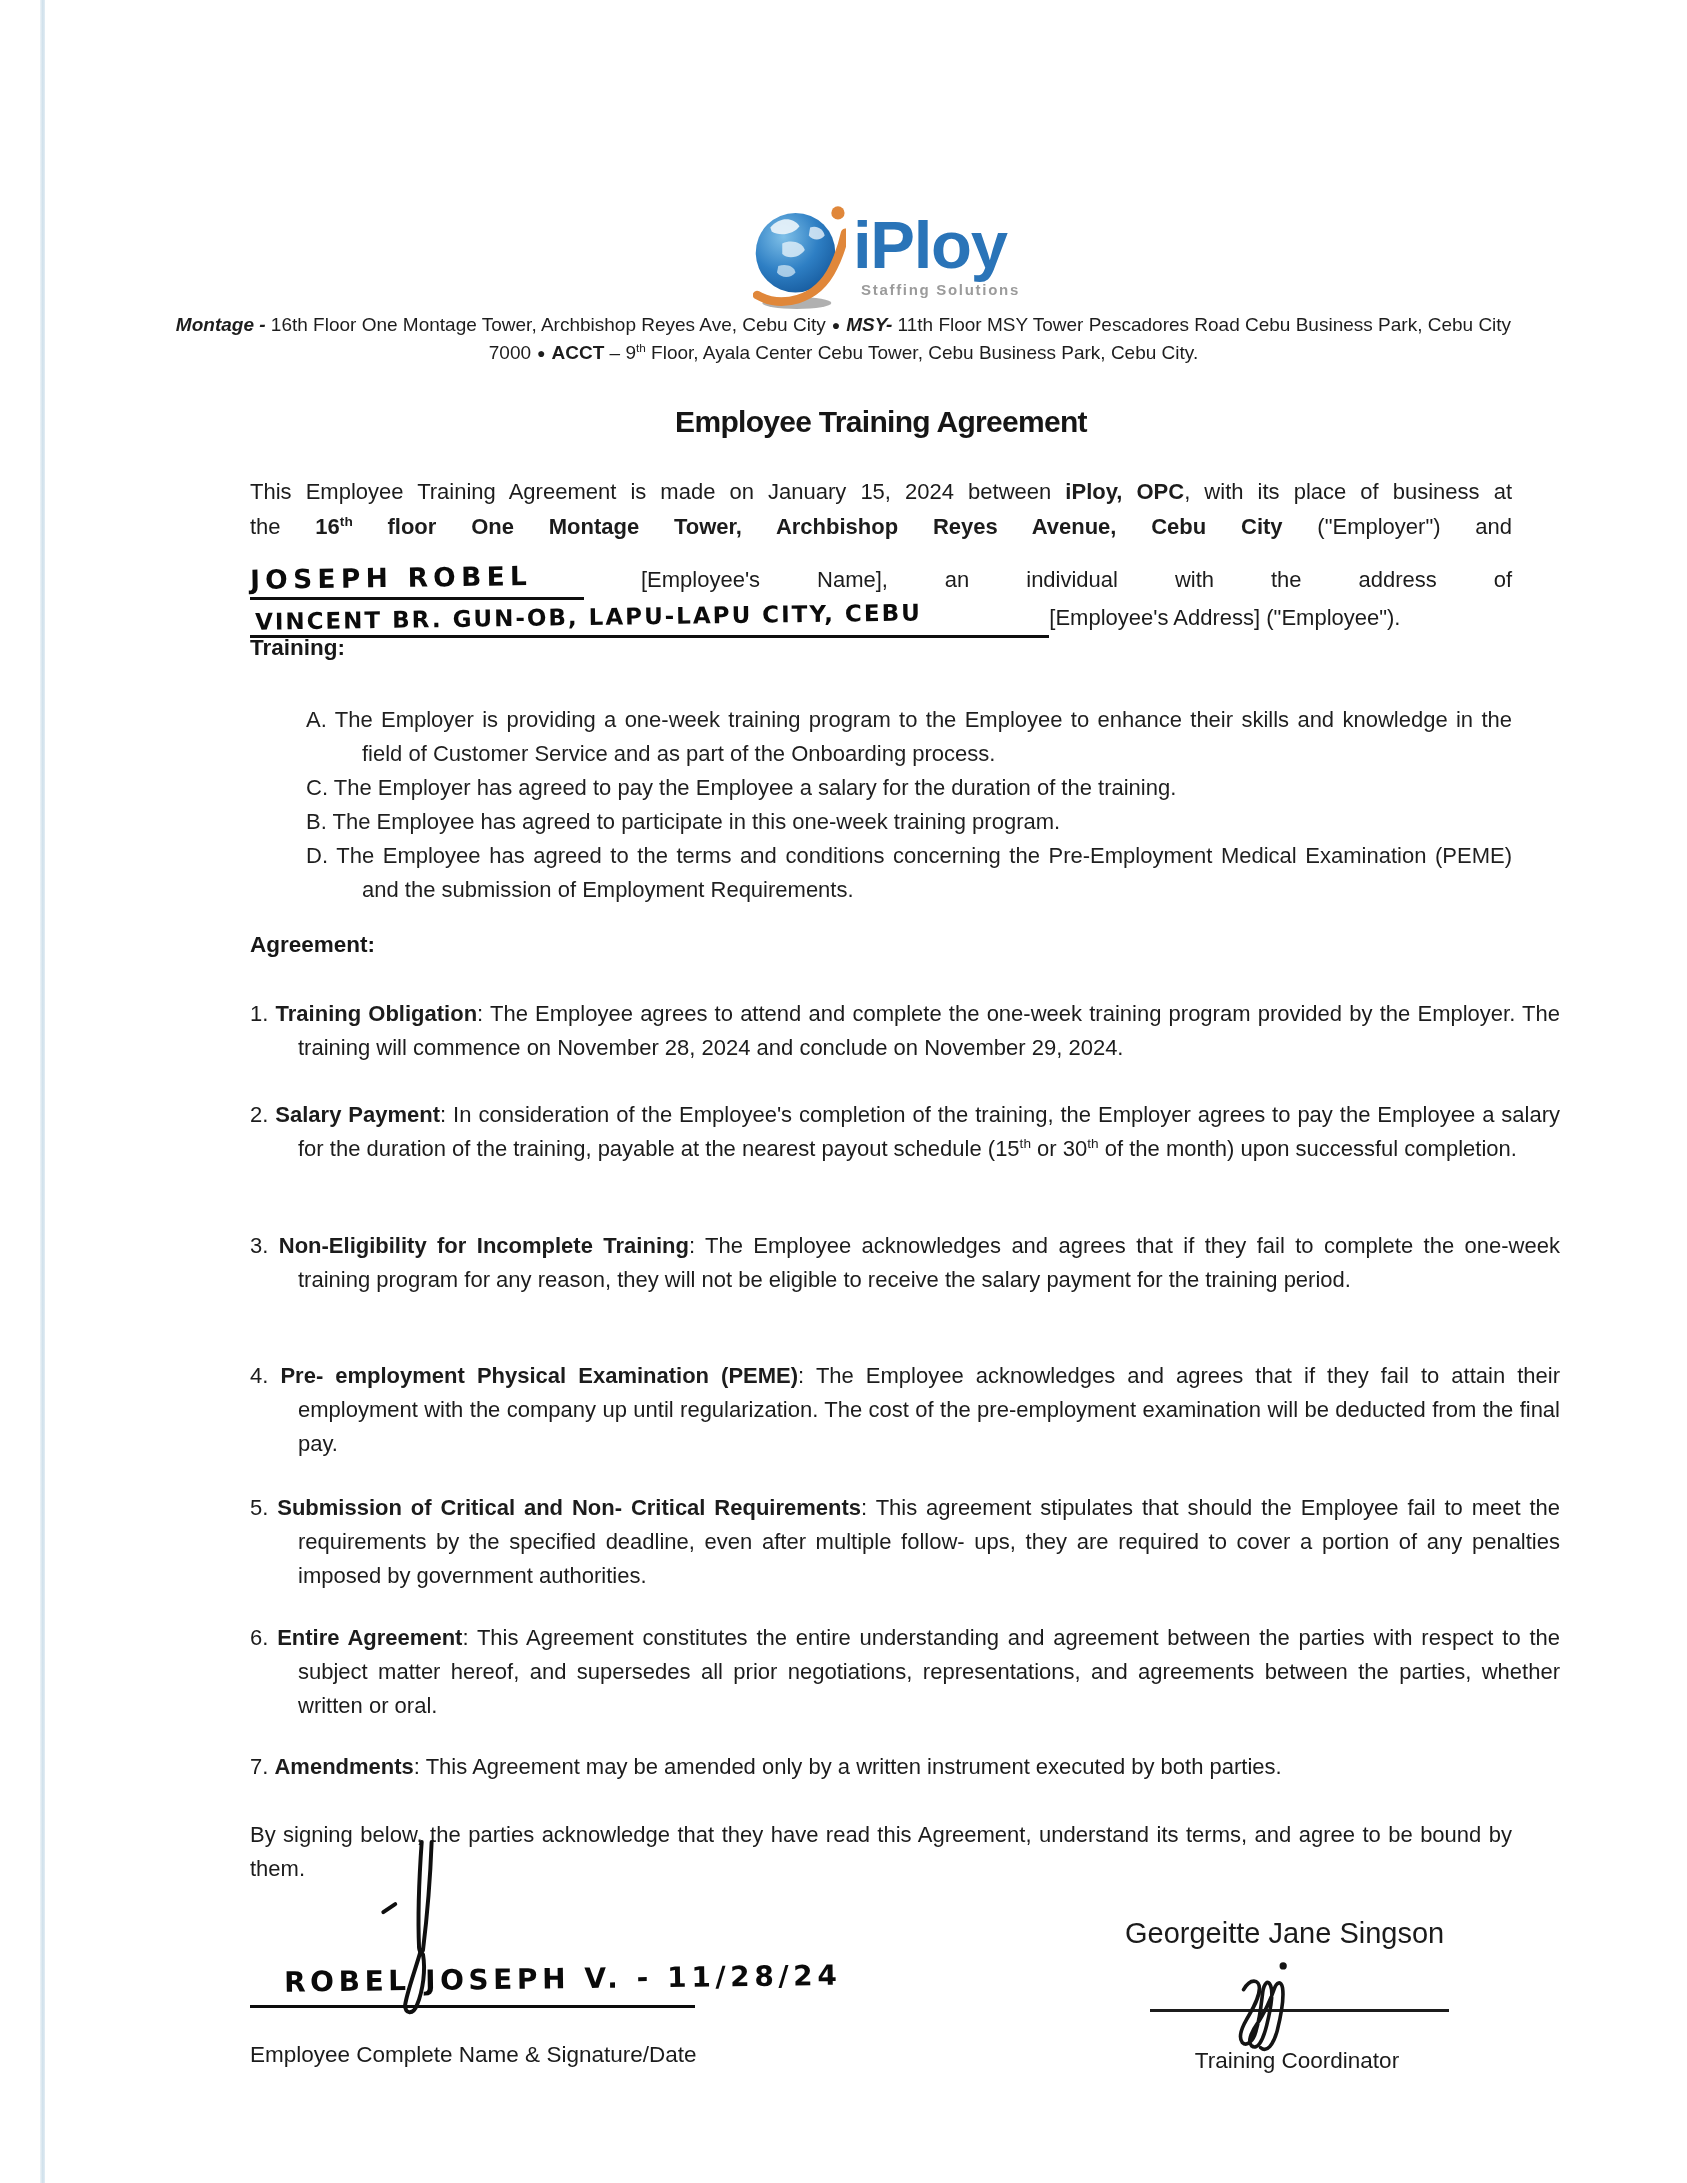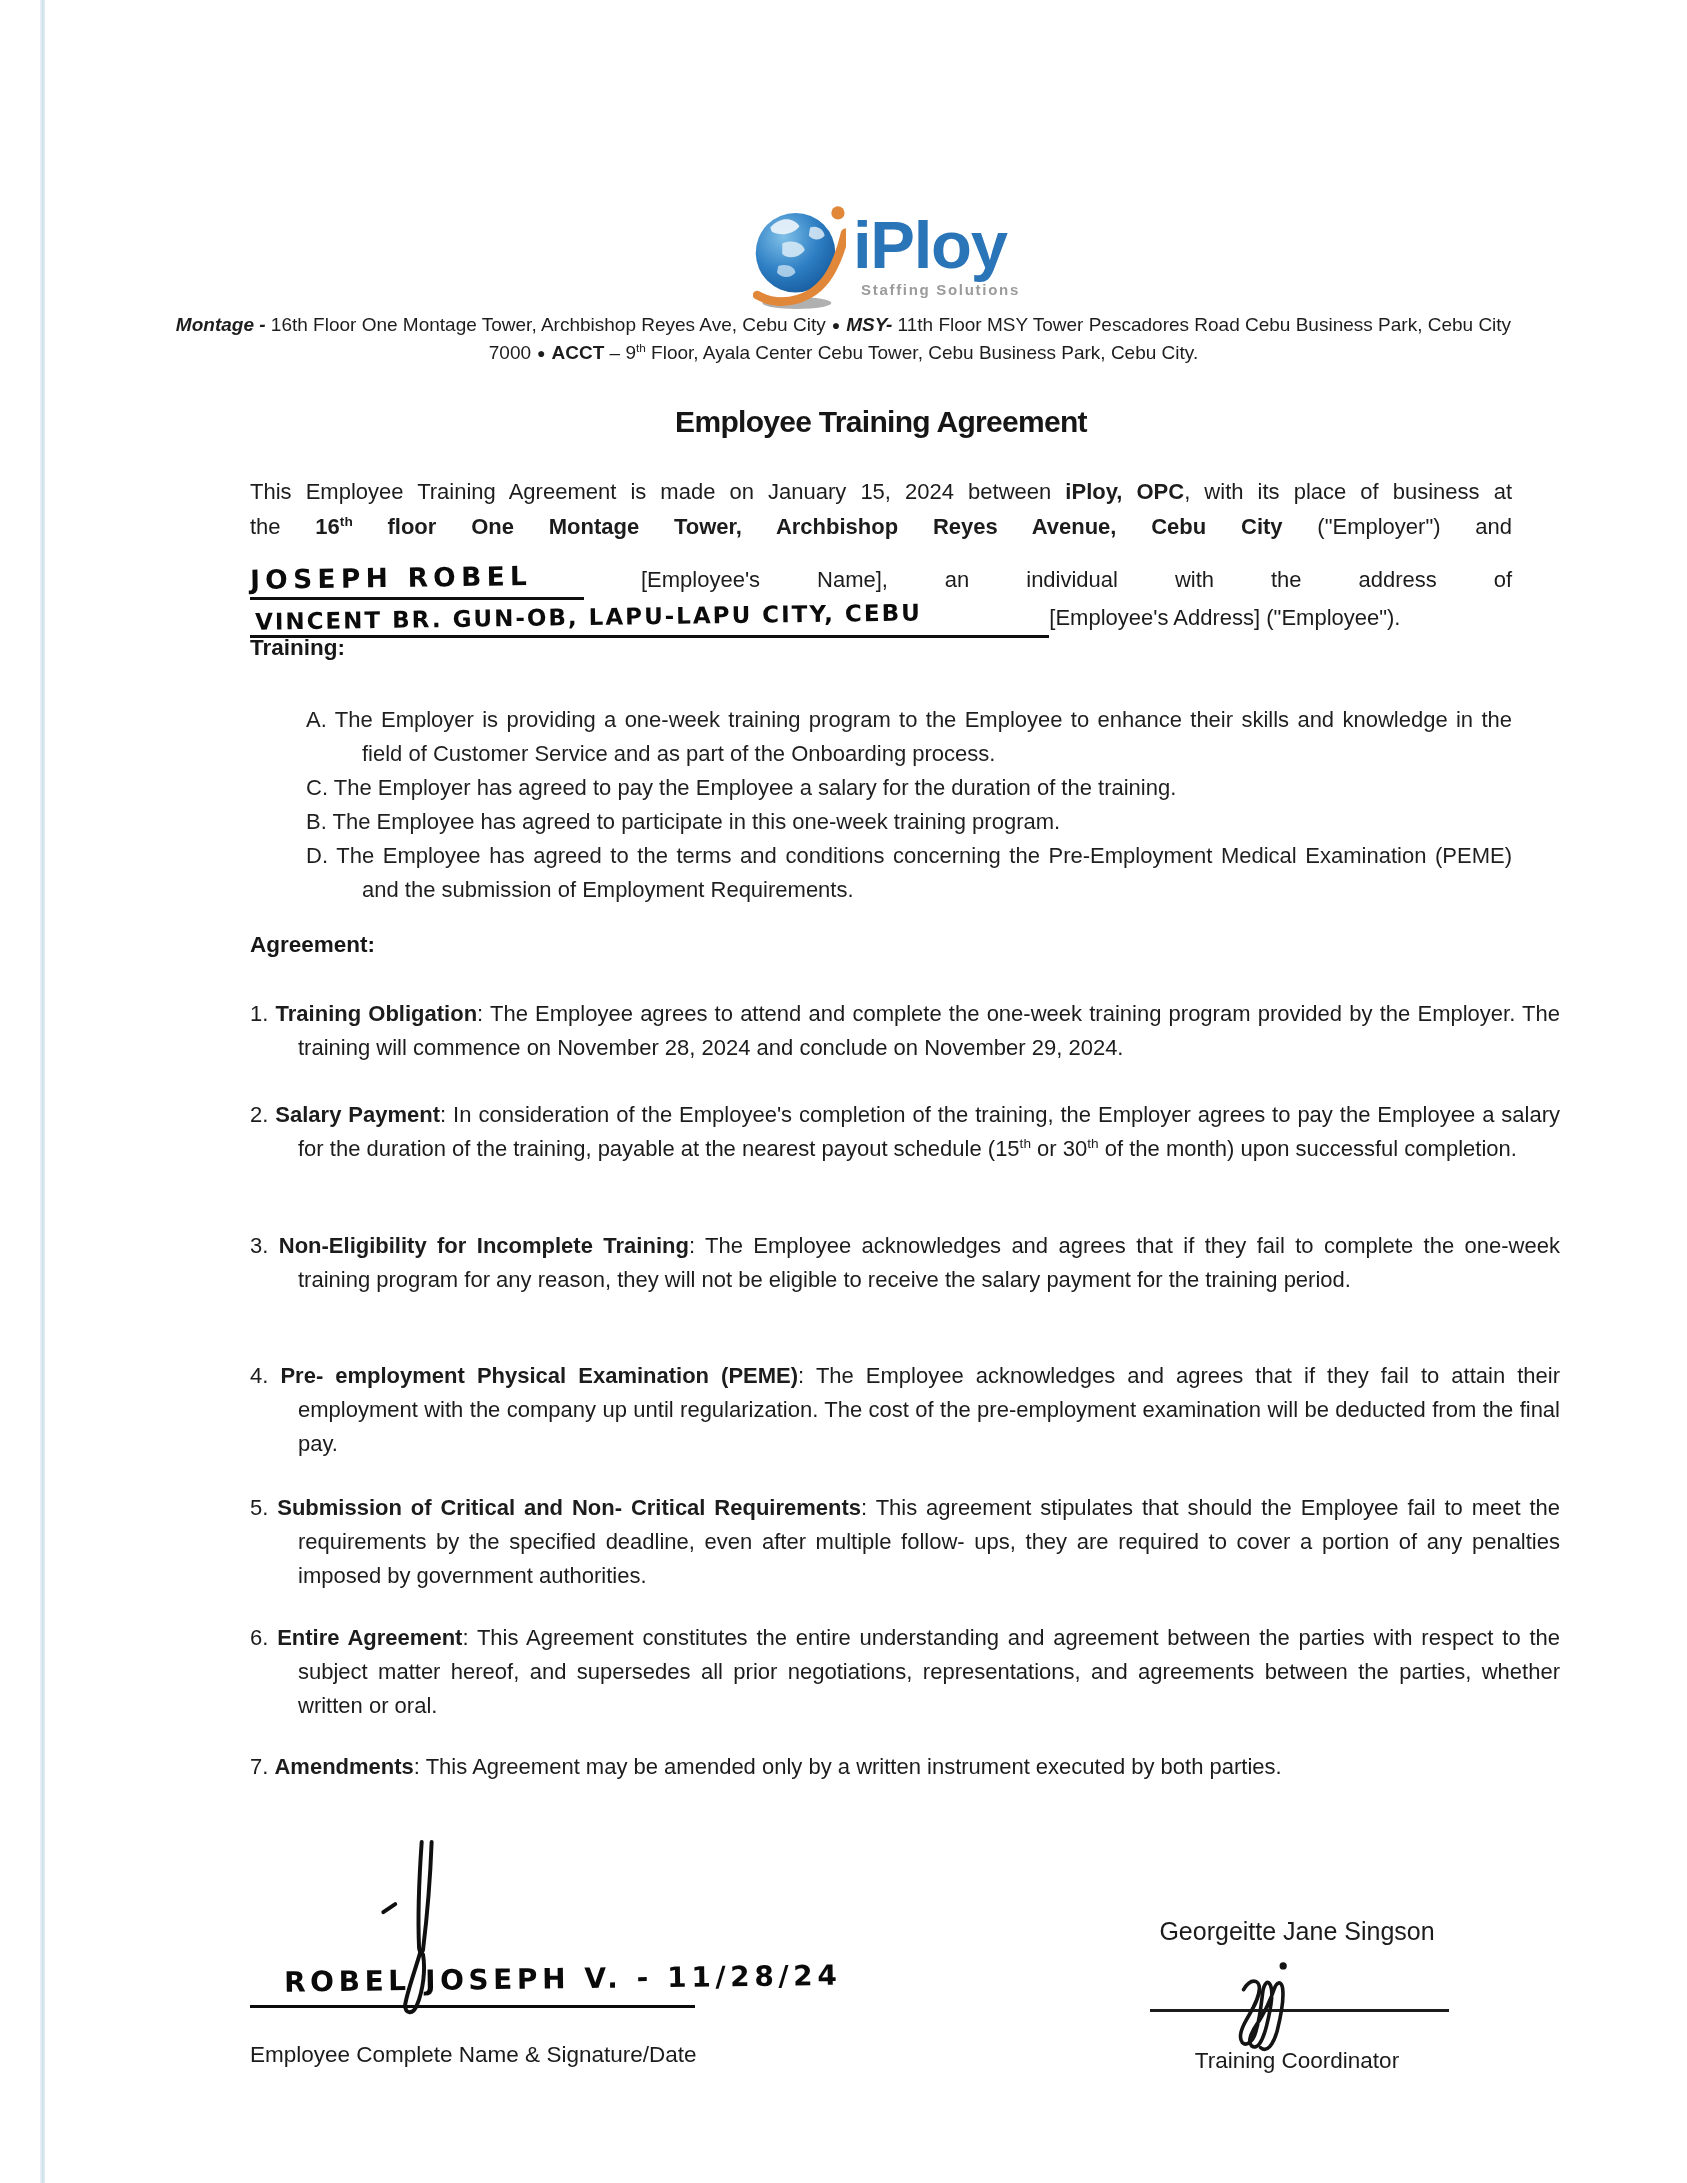--- a/index.html
+++ b/index.html
@@ -76,21 +76,21 @@
   }
   
   .emp-sig-svg{position:absolute;left:374px;top:1838px;z-index:3;}
   .emp-entry{
     position:absolute;left:284px;top:1962px;width:595px;z-index:2;
     font-family:"DejaVu Sans",sans-serif;font-weight:700;font-size:28px;
     letter-spacing:4.6px;color:#0a0a0a;transform:rotate(-0.7deg);
   }
   .emp-line{position:absolute;left:250px;top:2005px;width:445px;height:3.3px;background:#0c0c0c;z-index:1;}
   .emp-label{position:absolute;left:250px;top:2042px;font-size:22.5px;color:#1b1b1b;}
-  .coord-name{position:absolute;left:1125px;top:1917px;width:344px;text-align:center;font-size:25px;color:#1b1b1b;}
+  .coord-name{position:absolute;left:1125px;top:1917px;width:344px;font-size:29px;color:#1b1b1b;}
   .coord-sig-svg{position:absolute;left:1225px;top:1958px;z-index:3;}
   .coord-line{position:absolute;left:1150px;top:2009px;width:299px;height:2.6px;background:#1c1c1c;z-index:1;}
   .coord-label{position:absolute;left:1125px;top:2048px;width:344px;text-align:center;font-size:22.5px;color:#1b1b1b;}
 </style>
 </head>
 <body>
 
 <div class="page">
 
   <div class="scanline"></div>
@@ -148,20 +148,21 @@
   <div class="aitem" style="top:1229px;"><span>3.</span> <span class="b">Non-Eligibility for Incomplete Training</span><span>: The Employee acknowledges and agrees that if they fail to complete the one-week training program for any reason, they will not be eligible to receive the salary payment for the training period.</span></div>
 
   <div class="aitem" style="top:1359px;"><span>4.</span> <span class="b">Pre- employment Physical Examination (PEME)</span><span>: The Employee acknowledges and agrees that if they fail to attain their employment with the company up until regularization. The cost of the pre-employment examination will be deducted from the final pay.</span></div>
 
   <div class="aitem" style="top:1491px;"><span>5.</span> <span class="b">Submission of Critical and Non- Critical Requirements</span><span>: This agreement stipulates that should the Employee fail to meet the requirements by the specified deadline, even after multiple follow- ups, they are required to cover a portion of any penalties imposed by government authorities.</span></div>
 
   <div class="aitem" style="top:1621px;"><span>6.</span> <span class="b">Entire Agreement</span><span>: This Agreement constitutes the entire understanding and agreement between the parties with respect to the subject matter hereof, and supersedes all prior negotiations, representations, and agreements between the parties, whether written or oral.</span></div>
 
   <div class="aitem" style="top:1750px;"><span>7.</span> <span class="b">Amendments</span><span>: This Agreement may be amended only by a written instrument executed by both parties.</span></div>
 
+  <div class="closing">By signing below, the parties acknowledge that they have read this Agreement, understand its terms, and agree to be bound by them.</div>
 
   <div class="emp-sig-svg">
     <svg width="106" height="182" viewBox="0 0 160 275">
       <g stroke="#101010" stroke-width="6" fill="none" stroke-linecap="round" stroke-linejoin="round">
         <path d="M72,6 C68,62 66,120 68,166 C69,174 72,175 74,169 C80,120 85,60 87,6"></path>
         <path d="M70,172 C62,200 50,232 47,252 C46,266 59,268 65,252 C74,230 78,200 74,176"></path>
         <path d="M14,112 L32,100"></path>
       </g>
     </svg>
   </div>

